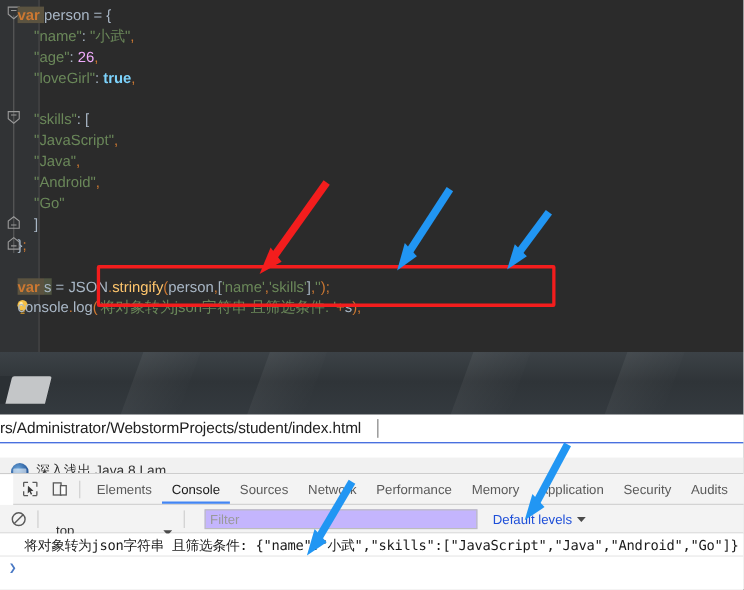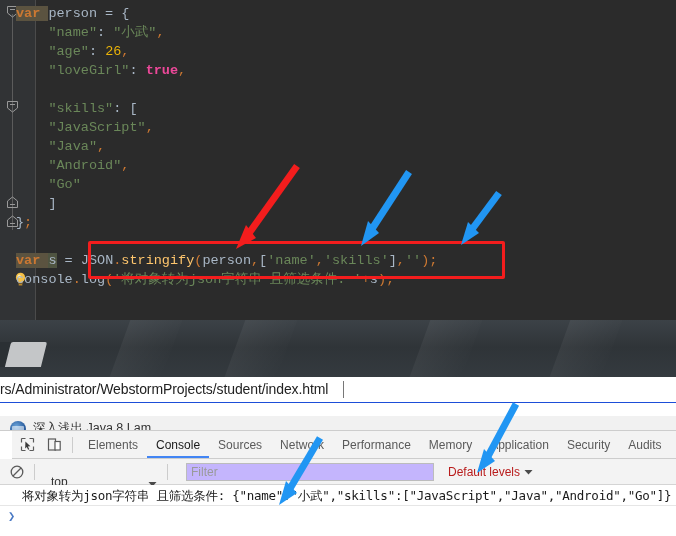--- a/index.html
+++ b/index.html
@@ -8,21 +8,21 @@
     overflow: hidden;
     background: #ffffff;
     font-family: "Liberation Sans", sans-serif;
   }
   #root { position: relative; width: 676px; height: 536px; }
 
   
   .editor {
     position: absolute; left: 0; top: 0; width: 676px; height: 320px;
     background: #2b2b2b;
-    font-family: Liberation Mono, monospace;
+    font-family: Liberation Sans, sans-serif;
     font-size: 13.5px;
     overflow: hidden;
   }
   .gutter {
     position: absolute; left: 0; top: 0; width: 36px; height: 320px;
     background: #313335;
     border-right: 1px solid #4b4b4b;
   }
   .fold-line {
     position: absolute; left: 12px; top: 14px; width: 1px; height: 216px;
@@ -37,25 +37,25 @@
     width: 13px; height: 14px;
   }
   .code {
     position: absolute; left: 16px; top: 0; width: 640px;
     white-space: pre;
     color: #a9b7c6;
     line-height: 19px;
     padding-top: 4px;
   }
   .code .ln { display: block; height: 19px; }
-  .kw { color: #ec4899; font-weight: bold; }
+  .kw { color: #7dd3fc; font-weight: bold; }
   .kw-hl { color: #cc7832; font-weight: bold; background: #5b5340; }
   .id-hl { color: #a9b7c6; background: #4f5441; }
   .str { color: #6a8759; }
-  .num { color: #eab308; }
+  .num { color: #f0abfc; }
   .orange { color: #cc7832; }
   .fn { color: #ffc66d; text-align: center; }
   .plain { color: #a9b7c6; }
 
   .redbox {
     position: absolute;
     left: 88px; top: 241px; width: 417px; height: 38px;
     border: 3px solid #f31d1d;
     border-radius: 2px;
     pointer-events: none;
@@ -177,21 +177,21 @@
   .ctx-arrow { position: absolute; right: 4px; top: 4px; }
   .filter-input {
     width: 248px; height: 18px; margin-left: 12px;
     background: #c4b5fd; border: 1px solid #bcbcbc;
     font-size: 12px; color: #333; padding: 0 4px;
     font-family: "Liberation Sans", sans-serif;
     line-height: 16px;
   }
   .filter-input::placeholder { color: #9a9a9a; }
   .levels {
-    margin-left: 14px; font-size: 12px; color: #b91c1c;
+    margin-left: 14px; font-size: 12px; color: #1d4ed8;
     font-family: "Liberation Sans", sans-serif;
     display: flex; align-items: center; gap: 4px;
   }
 
   .console-body {
     position: absolute; left: 0; top: 54px; width: 676px; height: 52px;
     background: #ffffff;
   }
   .console-msg {
     position: absolute; left: 22px; top: 3px;

